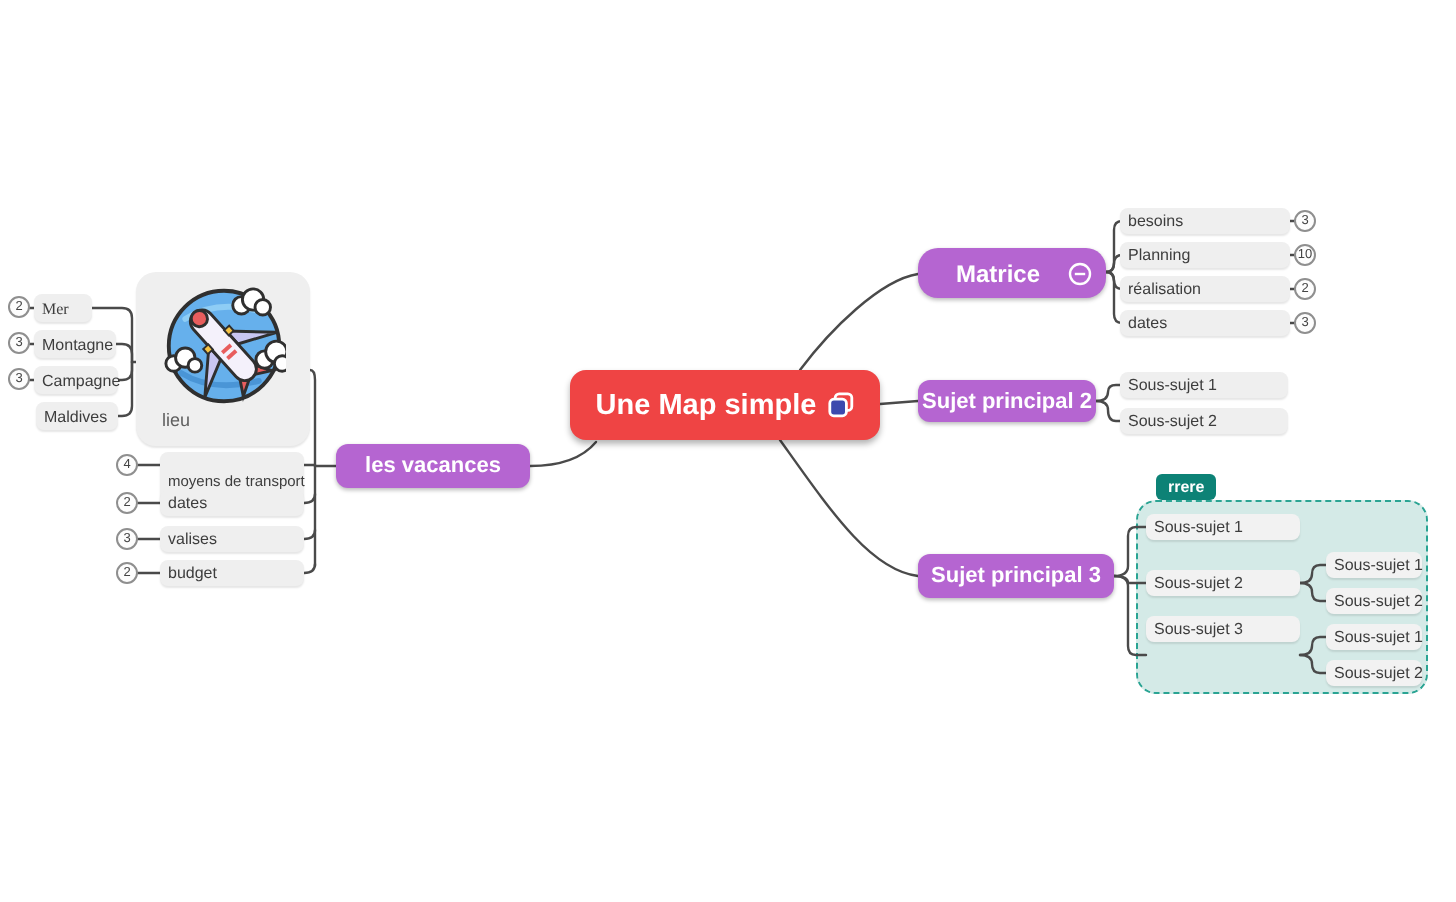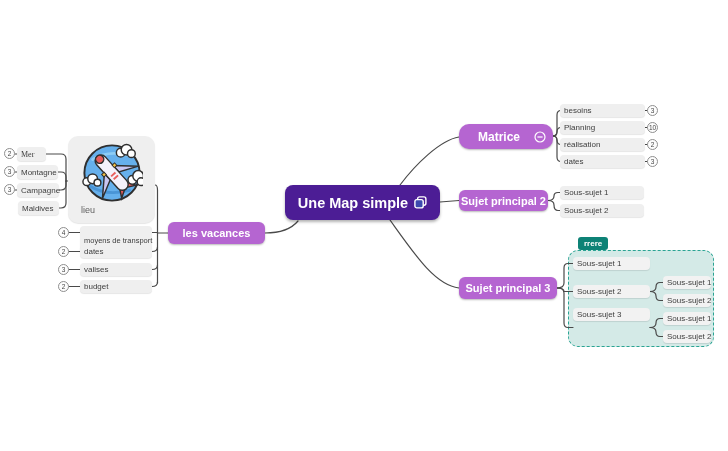--- a/index.html
+++ b/index.html
@@ -5,21 +5,21 @@
   html,body{margin:0;padding:0;background:#fff;}
   .stage{position:relative;width:728px;height:451px;background:#ffffff;overflow:hidden;
          font-family:"Liberation Sans",sans-serif;}
   svg.links{position:absolute;left:0;top:0;z-index:1;}
   svg.links path{fill:none;stroke:#4a4a4a;stroke-width:1.2;stroke-linecap:round;}
   .node{position:absolute;z-index:2;box-sizing:border-box;display:flex;align-items:center;white-space:nowrap;}
   .gray{background:#efefef;color:#3d3d3d;font-size:8px;border-radius:4px;padding:0 4px;
         box-shadow:0 1px 1px rgba(0,0,0,0.10);}
   .purple{background:#b565d1;color:#fff;font-weight:bold;border-radius:6px;justify-content:center;
           box-shadow:0 1px 2px rgba(0,0,0,0.28);}
-  .root-node{position:absolute;z-index:2;left:285px;top:185px;width:155px;height:35px;background:#4c1d95;
+  .root-node{position:absolute;z-index:2;left:285px;top:185px;width:155px;height:35px;background:#ef4444;
              border-radius:8px;display:flex;align-items:center;justify-content:center;gap:6px;color:#fff;
              font-weight:bold;font-size:14.5px;box-shadow:0 2px 3px rgba(0,0,0,0.3);}
   .card{position:absolute;z-index:2;left:68px;top:136px;width:87px;height:87px;background:#efefef;
         border-radius:10px;box-shadow:0 1px 1px rgba(0,0,0,0.10);}
   .card .sticker{position:absolute;left:13px;top:6px;}
   .card .lieu-label{position:absolute;left:13px;top:69px;font-size:9px;color:#5f5f5f;}
   .badge{position:absolute;z-index:3;width:11px;height:11px;border-radius:50%;background:#fdfdfd;
          border:1px solid #8f8f8f;box-sizing:border-box;display:flex;align-items:center;justify-content:center;
          font-size:6.5px;color:#444;}
   .boundary{position:absolute;z-index:0;left:568px;top:250px;width:146px;height:97px;

